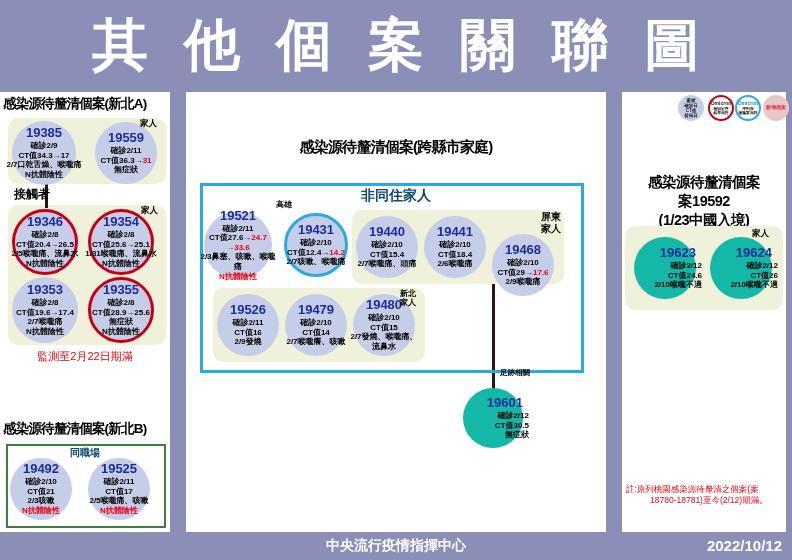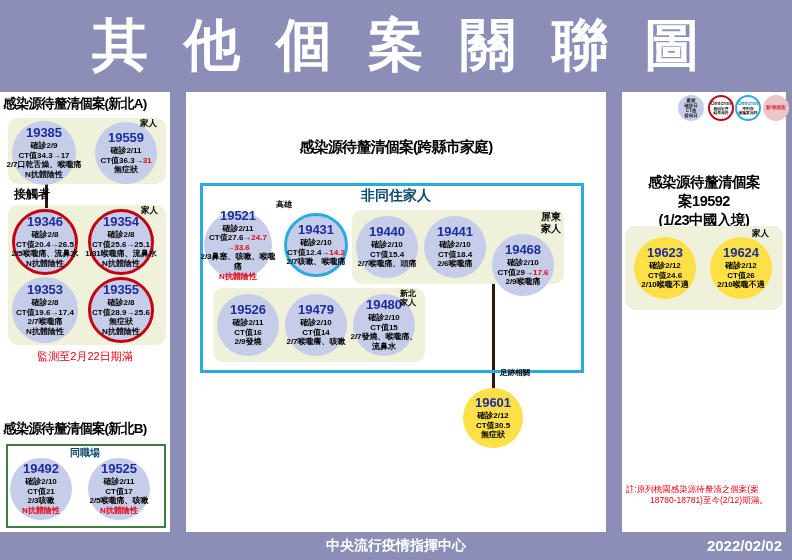--- a/index.html
+++ b/index.html
@@ -16,21 +16,21 @@
          white-space:nowrap;letter-spacing:-0.8px;}
   .cream{position:absolute;background:#f0f1da;border-radius:10px;}
   .greenbox{position:absolute;background:#ffffff;border:2px solid #3f7d40;}
   .familybox{position:absolute;border:3px solid #29abe2;background:transparent;z-index:3;}
   .boxlabel{position:absolute;left:0;right:0;text-align:center;font-weight:bold;color:#0c4a6e;}
   .case{position:absolute;border-radius:50%;background:#c6cde8;display:flex;
         flex-direction:column;align-items:center;justify-content:center;
         text-align:center;box-sizing:border-box;z-index:4;}
   .case.red-ring{border:3px solid #c40012;}
   .case.blue-ring{border:3px solid #29abe2;}
-  .case.pink{background:#fde047;}
+  .case.pink{background:#14b8a6;align-items:flex-end;}
   .cid{font-weight:bold;color:#1f2d9b;font-size:13px;line-height:1.15;}
   .crow{font-size:8px;line-height:1.2;color:#000;font-weight:bold;margin:0 -6px;}
   .crow .red, .red{color:#e60012;}
   .tag{position:absolute;font-size:8.5px;font-weight:bold;color:#000;line-height:1.15;z-index:5;}
   .vline{position:absolute;width:3px;background:#2a160a;z-index:1;}
   .note-red{position:absolute;color:#e60012;font-weight:normal;}
   .lg{position:absolute;width:26px;height:26px;border-radius:50%;display:flex;
       flex-direction:column;align-items:center;justify-content:center;text-align:center;
       box-sizing:border-box;overflow:hidden;}
   .lg .l{display:block;font-size:4.5px;line-height:1.15;font-weight:bold;color:#222;}
@@ -248,16 +248,16 @@
         <div class="crow"><span>確診2/12</span></div>
         <div class="crow"><span>CT值26</span></div>
         <div class="crow"><span>2/10喉嚨不適</span></div>
       </div>
 
     <div class="note-red" style="left:4px;top:392px;width:156px;font-size:8.5px;line-height:1.35;padding-left:24px;text-indent:-24px;box-sizing:border-box;">註:原列桃園感染源待釐清之個案(案18780-18781)至今(2/12)期滿。</div>
   </div>
 
   <div class="bottom-bar">
     <span>中央流行疫情指揮中心</span>
-    <span class="bar-date">2022/02/02</span>
+    <span class="bar-date">2022/10/12</span>
   </div>
 
 </div>
 
 </body></html>

